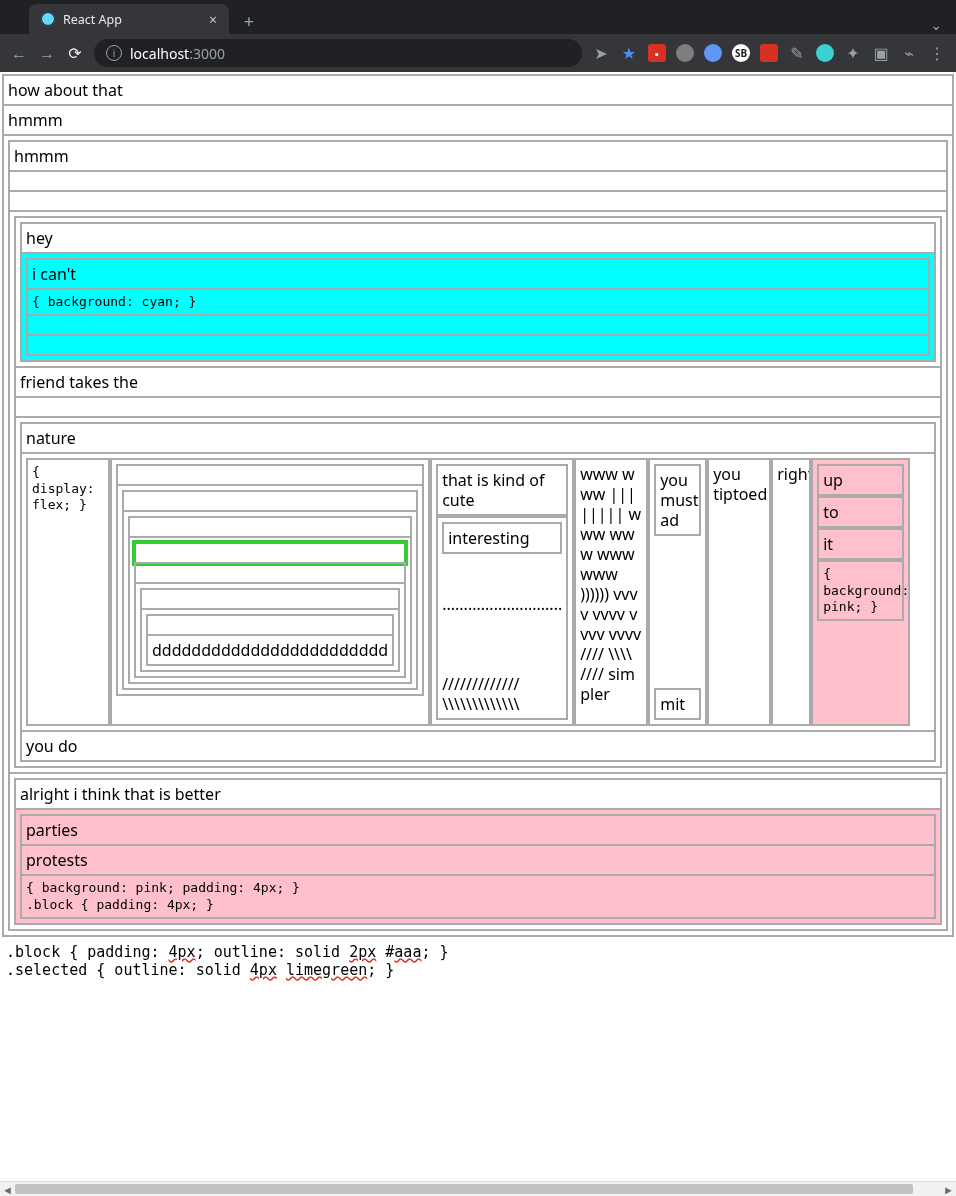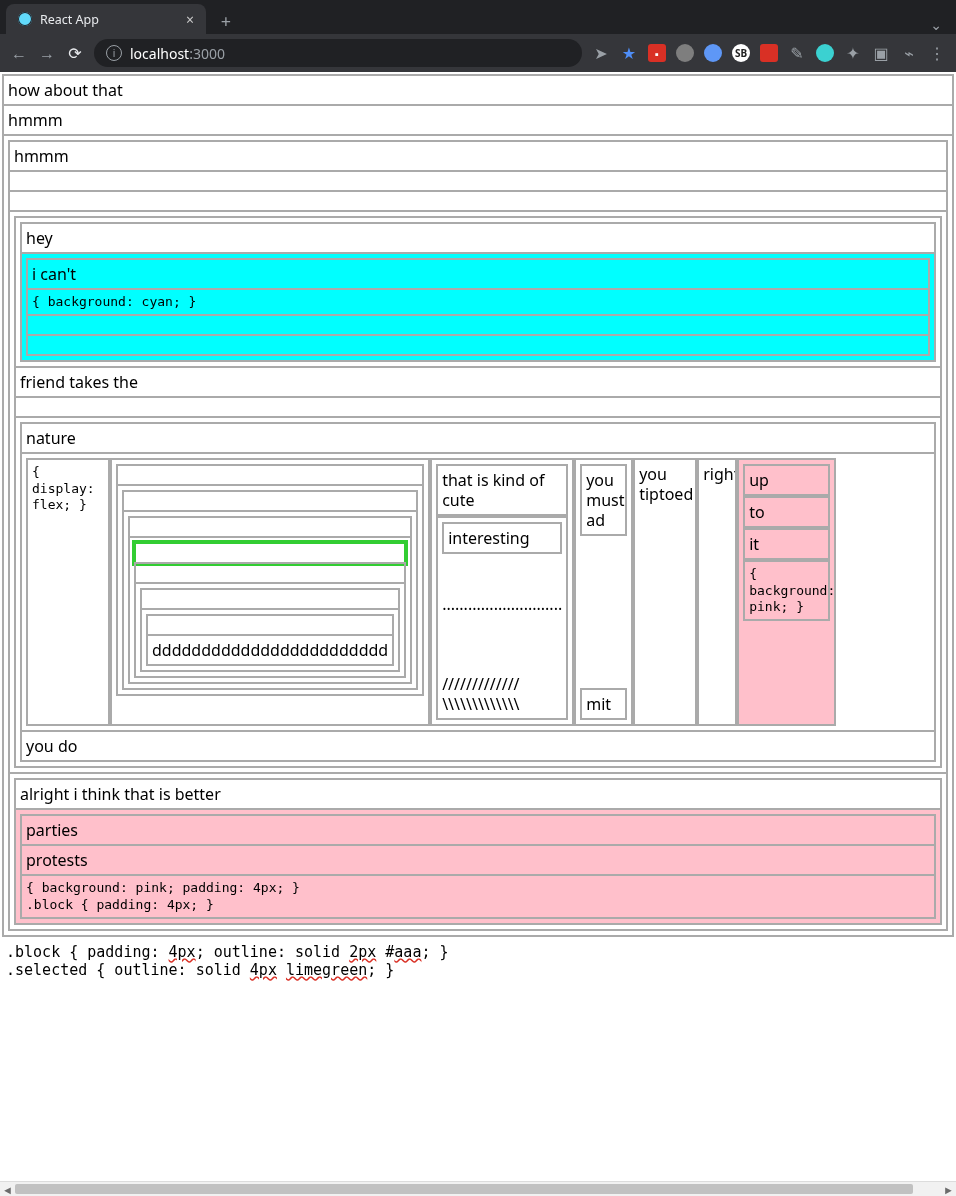--- a/index.html
+++ b/index.html
@@ -17,20 +17,21 @@
     color: #cfcfcf;
     user-select: none;
   }
   .tabbar {
     display: flex;
     align-items: flex-end;
     height: 34px;
     padding-left: 6px;
     gap: 7px;
     background: #202124;
+    margin-left: 23px;
   }
   .tab {
     display: flex;
     align-items: center;
     gap: 8px;
     height: 30px;
     padding: 0 12px;
     border-top-left-radius: 8px;
     border-top-right-radius: 8px;
     background: #35363a;
@@ -255,20 +256,21 @@
               <div class="block">interesting</div>
               <div style="height:40px"></div>
               <div>............................</div>
               <div style="height:60px"></div>
               <div>/////////////</div>
               <div>\\\\\\\\\\\\\</div>
             </div>
           </div>
 
 
+          <div class="block" style="width:70px;word-break:break-all">www www |||||||| www www www www )))))) vvvv vvvv vvvv vvvv //// \\\\ //// simpler</div>
 
           <div class="block col" style="width:55px">
             <div class="block">you must ad</div>
             <div style="flex:1"></div>
             <div class="block">mit</div>
           </div>
 
           <div class="block" style="width:60px">you tiptoed</div>
 
           <div class="block" style="width:36px">right</div>

